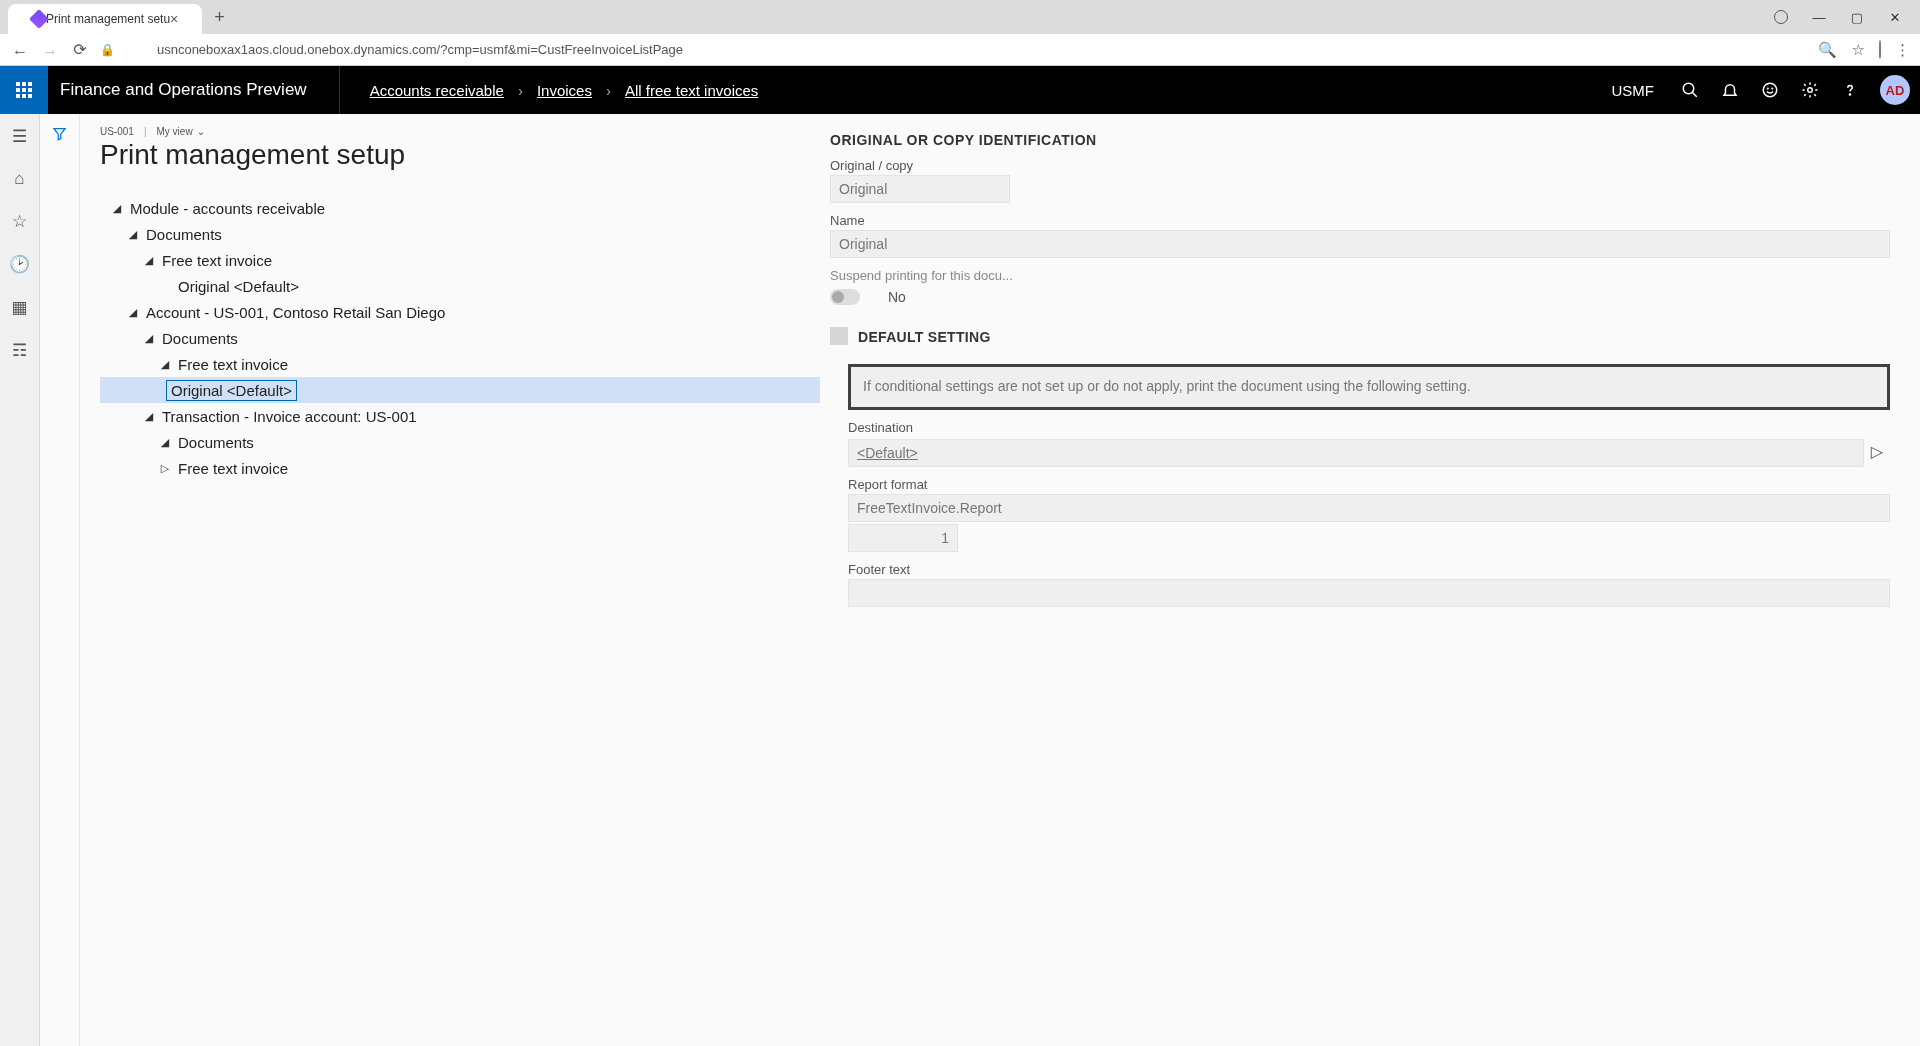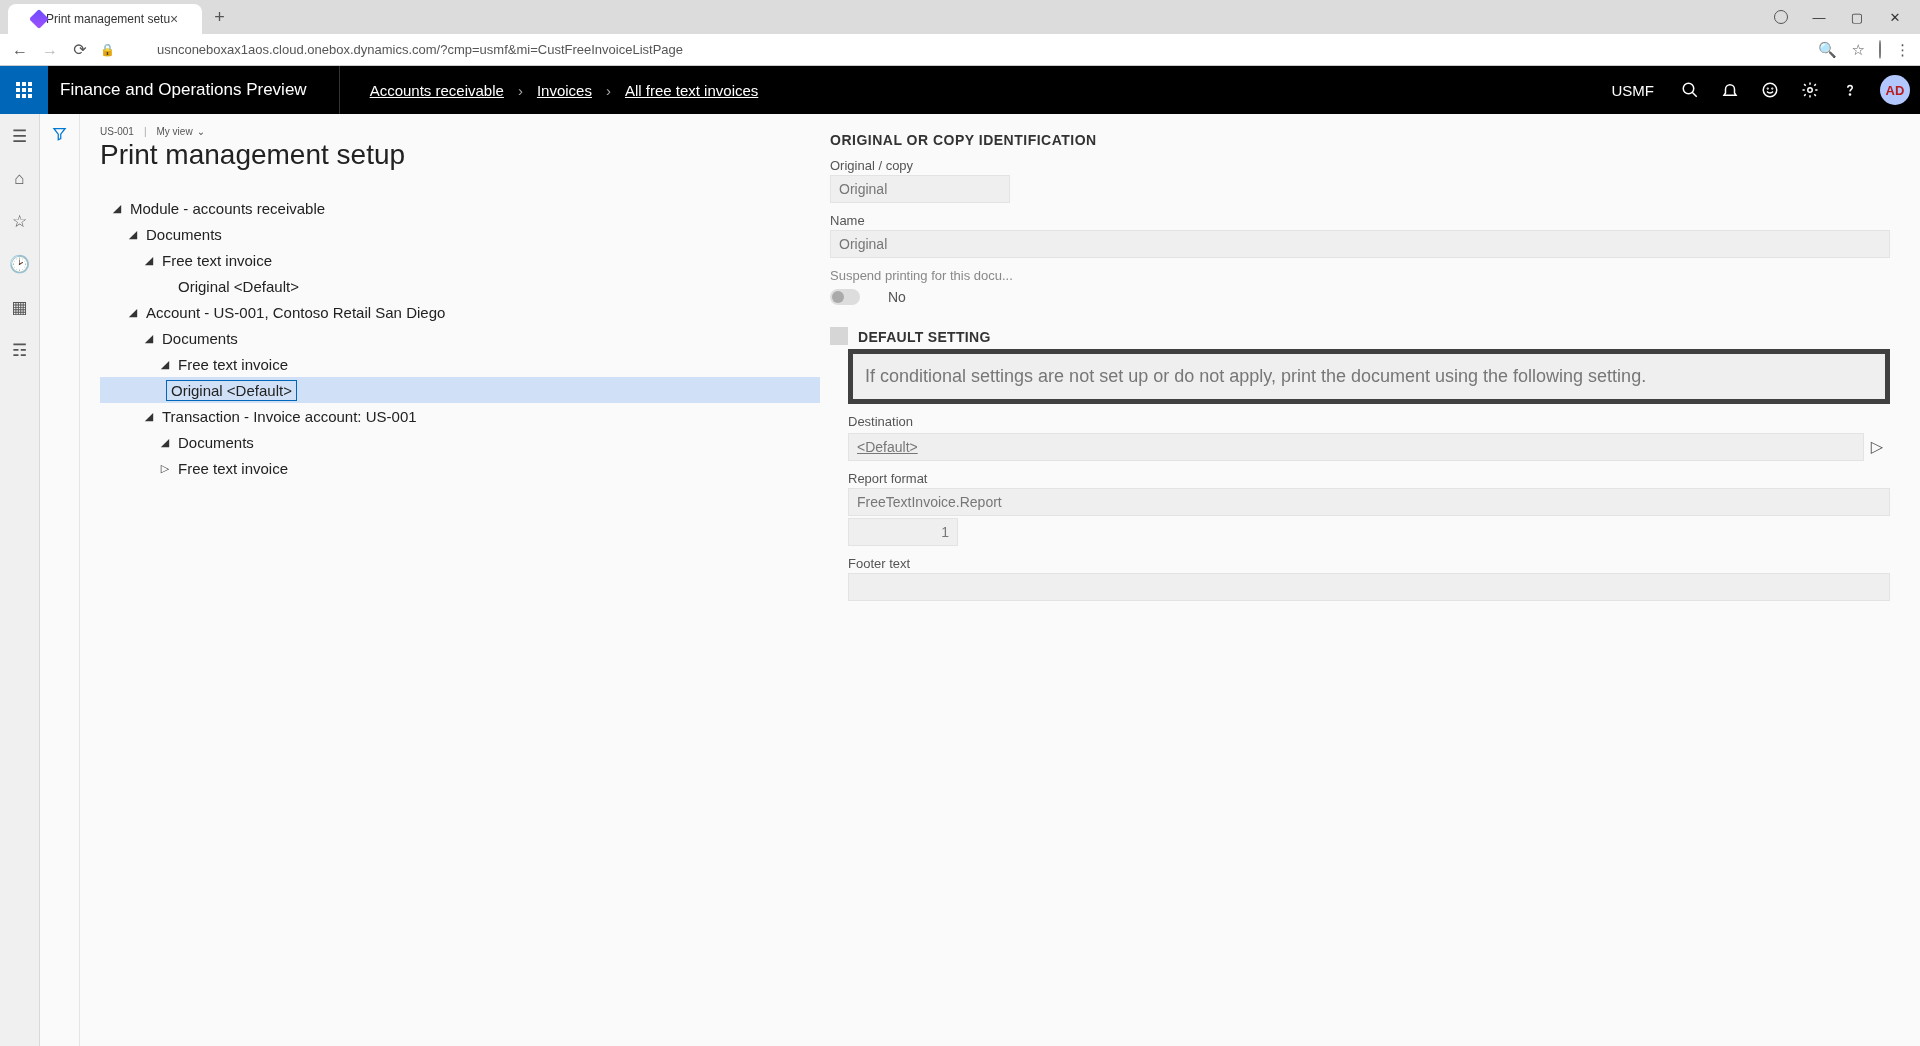--- a/index.html
+++ b/index.html
@@ -71,21 +71,21 @@
 .field-input.wide { width: 100%; }
 .field-input.num { width: 110px; justify-content: flex-end; }
 .toggle-row { display:flex; align-items:center; gap: 28px; margin-top: 6px; }
 .toggle { width: 30px; height: 16px; border-radius: 8px; background: #ddd; position: relative; }
 .toggle .knob { width:12px;height:12px;border-radius:50%;background:#aaa;position:absolute;top:2px;left:2px; }
 .toggle-label { color: #555; font-size: 14px; }
 .default-heading { display:flex; align-items:flex-end; gap: 10px; margin-top: 22px; }
 .default-heading .chk { width: 18px; height: 18px; background: #d6d6d6; }
 .default-heading .txt { font-weight: 700; font-size: 14px; letter-spacing:0.3px; }
 .subfield { margin-left: 18px; }
-.help-box { background:#efefef; border:5px solid #404040; padding: 10px 12px; color:#777; font-size:18px; line-height:1.4; margin-top:4px; }
+.help-box { background:#efefef; border:3px solid #404040; padding: 10px 12px; color:#777; font-size:14px; line-height:1.4; margin-top:19px; }
 .dest-row { display:flex; align-items:center; margin-top:2px; }
 .dest-row .field-input { flex:1;text-decoration:underline; }
 .dest-row .go { width:26px; height:28px; display:flex; align-items:center; justify-content:center; color:#555; cursor:pointer; background:#fafafa; }
 .disabled-label { color:#888; }
 svg { display:block; }
 </style>
 </head>
 <body>
 
 <div class="browser-chrome">

